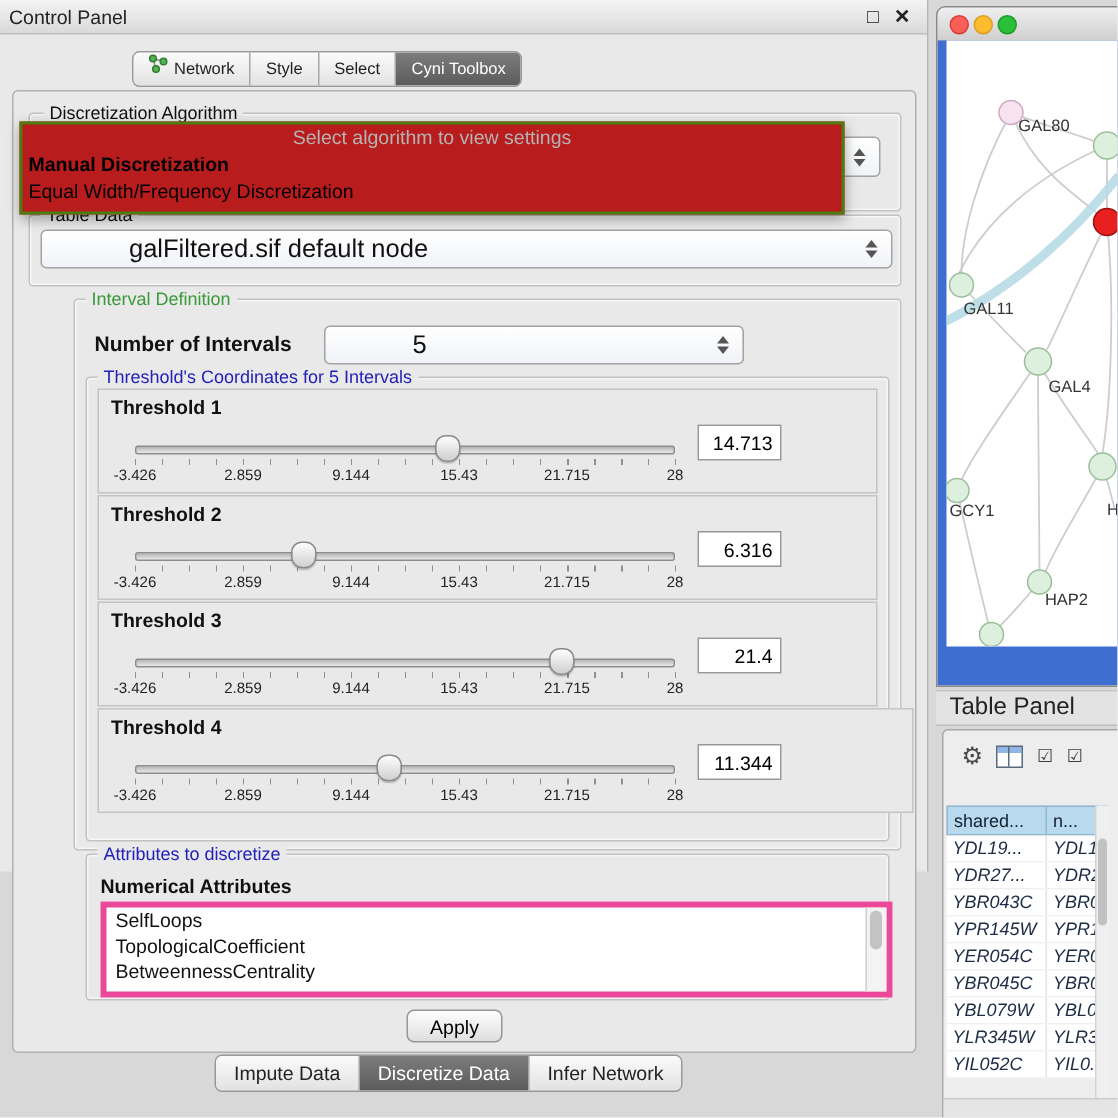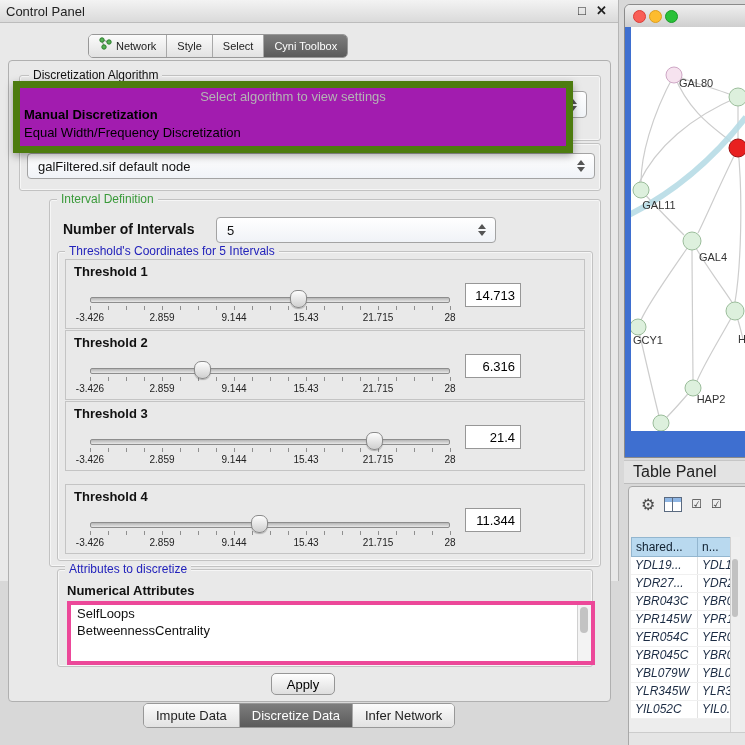--- a/index.html
+++ b/index.html
@@ -26,47 +26,47 @@
   .group{position:absolute;border:1px solid #c2c2c2;border-radius:3px;box-shadow:inset 0 0 0 1px rgba(255,255,255,.6);}
   .group-title{position:absolute;font-size:12px;background:#e9e9e9;padding:0 4px;z-index:2;white-space:nowrap;}
   .gt-green{color:#3a9a3a;}
   .gt-blue{color:#2222bb;}
 
   
   .algo-group{left:10px;top:14px;width:580px;height:64px;}
   .algo-title{left:20px;top:7px;}
   .combo{position:absolute;background:linear-gradient(#ffffff,#f0f3f7);border:1px solid #a3a3a3;border-radius:4px;display:flex;align-items:center;cursor:default;}
   .algo-combo{left:16px;top:30px;width:560px;height:25px;z-index:1;}
-  .combo-text{flex:1;padding-left:10px;font-size:13px;color:#111;white-space:nowrap;overflow:hidden;}
+  .combo-text{flex:1;padding-left:10px;font-size:17px;color:#111;white-space:nowrap;overflow:hidden;margin-left:48px;}
   .stepper{width:16px;display:flex;flex-direction:column;align-items:center;gap:2px;margin-right:5px;}
   .stepper .up{width:0;height:0;border-left:4px solid transparent;border-right:4px solid transparent;border-bottom:5px solid #555;}
   .stepper .down{width:0;height:0;border-left:4px solid transparent;border-right:4px solid transparent;border-top:5px solid #555;}
 
   
-  .popup{position:absolute;left:4px;top:20px;width:546px;height:58px;background:#a21caf;border:7px solid #4d7c0f;box-shadow:0 3px 8px rgba(0,0,0,.35);z-index:10;}
+  .popup{position:absolute;left:4px;top:20px;width:546px;height:58px;background:#b91c1c;border:2px solid #4d7c0f;box-shadow:0 3px 8px rgba(0,0,0,.35);z-index:10;}
   .popup-hint{height:18px;line-height:18px;text-align:center;color:#b4b4b4;font-size:13px;}
   .popup-item{height:18px;line-height:18px;padding-left:4px;font-size:13px;color:#000;cursor:default;}
   .popup-item.bold{font-weight:bold;}
 
   
   .tdata-group{left:10px;top:82px;width:580px;height:46px;}
   .tdata-title{left:18px;top:75px;color:#111;}
   .tdata-combo{left:18px;top:92px;width:566px;height:24px;}
 
   
   .interval-group{left:40px;top:138px;width:550px;height:366px;}
   .interval-title{left:48px;top:131px;}
   .noi-label{position:absolute;left:54px;top:160px;font-weight:bold;font-size:14px;}
   .noi-combo{left:207px;top:156px;width:278px;height:24px;}
 
   .thr-group{left:48px;top:190px;width:534px;height:308px;}
   .thr-title{left:56px;top:183px;}
 
   .threshold-panel{position:absolute;left:56px;width:518px;height:68px;border:1px solid #c4c4c4;background:#e9e9e9;}
-  .tp-0{top:198px;} .tp-1{top:269px;} .tp-2{top:340px;} .tp-3{top:423px;}
+  .tp-0{top:198px;} .tp-1{top:269px;} .tp-2{top:340px;} .tp-3{top:411px;padding-left:24px;}
   .th-label{position:absolute;left:8px;top:4px;font-weight:bold;font-size:13px;}
   .th-value{position:absolute;left:399px;top:23px;width:56px;height:24px;border:1px solid #979797;background:#fff;font-family:"Liberation Sans",sans-serif;font-size:13px;text-align:right;padding:0 5px 0 2px;box-sizing:border-box;}
   .th-slider{position:absolute;left:24px;top:28px;width:361px;height:24px;}
   .th-track{position:absolute;left:0;top:9px;width:358px;height:4px;background:linear-gradient(#b5b5b5,#e8e8e8);border:1px solid #8d8d8d;border-radius:2px;}
   .th-ticks{position:absolute;left:0;top:18px;width:361px;height:4px;background:repeating-linear-gradient(to right,#8f8f8f 0 1px,transparent 1px 18px);}
   .th-thumb{position:absolute;top:2px;width:15px;height:16px;background:linear-gradient(#fdfdfd,#cfcfcf);border:1px solid #8a8a8a;border-radius:7px 7px 8px 8px;box-shadow:0 1px 1px rgba(0,0,0,.25);}
   .tl{position:absolute;top:52px;font-size:10px;color:#222;transform:translateX(-50%);white-space:nowrap;}
   .tl0{left:24px;} .tl1{left:96px;} .tl2{left:168px;} .tl3{left:240px;} .tl4{left:312px;} .tl5{left:384px;}
 
   
@@ -258,20 +258,21 @@
         <span class="tl tl4">21.715</span>
         <span class="tl tl5">28</span>
         <input class="th-value" value="11.344" style="">
       </div>
 
       <div class="group attrs-group"></div>
       <span class="group-title gt-blue attrs-title">Attributes to discretize</span>
       <span class="numattr-label">Numerical Attributes</span>
       <div class="listbox">
         <div class="list-item">SelfLoops</div>
+        <div class="list-item">TopologicalCoefficient</div>
         <div class="list-item">BetweennessCentrality</div>
         <div class="list-scrollbar">
             <div class="list-scroll-thumb"></div>
           </div>
       </div>
 
       <button class="apply-btn">Apply</button>
     </div>
 
     <div class="bottom-tabbar">

